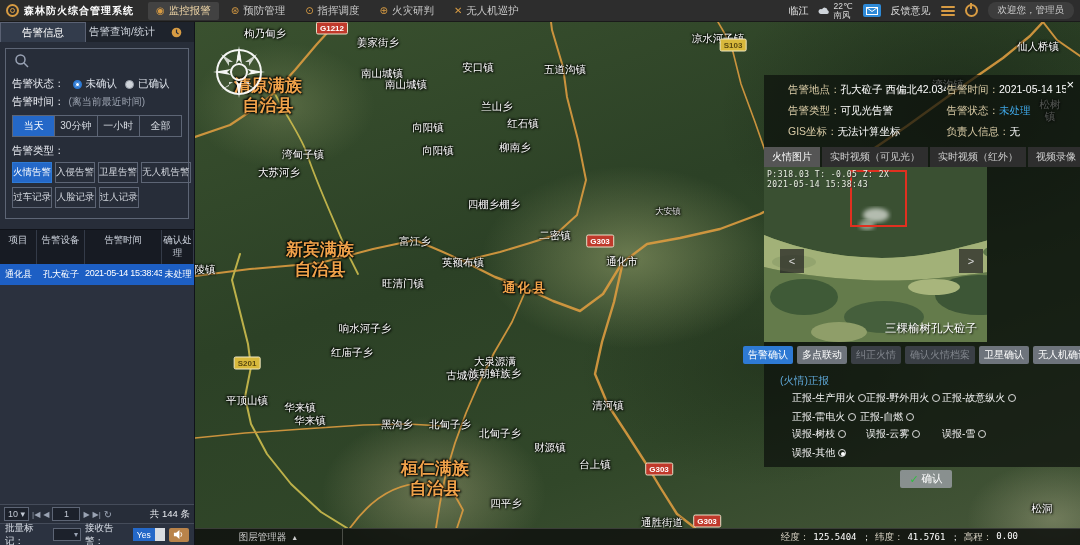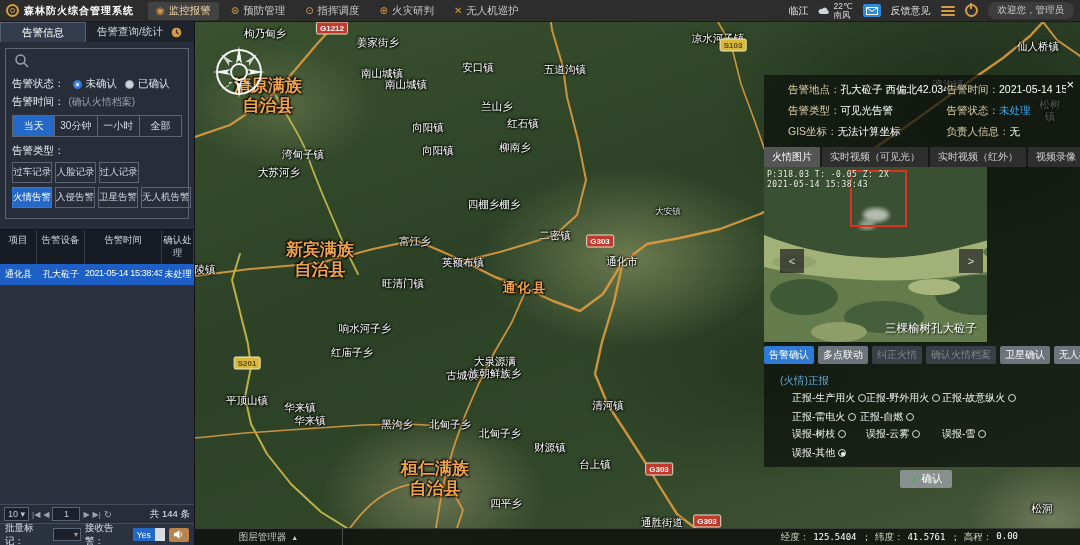--- a/index.html
+++ b/index.html
@@ -29,21 +29,21 @@
     background:#d79b43;transform:translateX(-50%)}
   #welcome-pill{background:#3d3d3d;border-radius:8px;padding:2px 10px;color:#ccc;font-size:9.5px;white-space:nowrap}
   
   #content{display:flex;height:523px}
   
   #sidebar{width:195px;flex:none;background:#272d39;display:flex;flex-direction:column;
     border-right:1px solid #10131a;position:relative;z-index:40;color:#dde2ea}
   #sb-tabs{height:20px;display:flex;align-items:stretch;background:#1e232c;font-size:10.5px}
   #sb-tab-info{width:86px;background:#333c4c;border:1px solid #5a6173;border-bottom:none;
     display:flex;align-items:center;justify-content:center;color:#fff}
-  #sb-tab-query{flex:1;display:flex;align-items:center;justify-content:flex-end;gap:8px;
+  #sb-tab-query{flex:1;display:flex;align-items:center;justify-content:flex-end;gap:16px;
     padding-right:12px;color:#cfd4dd}
   #filter-box{margin:6px 5px 4px;border:1px solid #5d6575;padding:4px 4px 6px;font-size:10.5px}
   .f-row{display:flex;align-items:center;margin:4px 2px}
   .f-label{color:#e6e9ef;white-space:nowrap}
   .hint{color:#9aa1ae;margin-left:4px;font-size:10px}
   .radio-wrap{display:flex;align-items:center;gap:4px;margin-left:8px}
   .rdo{width:9px;height:9px;border-radius:50%;flex:none}
   .rdo.sel{border:2px solid #2e7ad4;background:#fff;box-shadow:inset 0 0 0 1px #2e7ad4}
   .rdo.off{background:#cfd4da;border:1px solid #9aa0aa}
   #seg-time{display:flex;margin:6px 2px 2px;border:1px solid #5d6575}
@@ -127,21 +127,21 @@
   .osd{position:absolute;left:3px;color:#e8efe2;font-family:"DejaVu Sans Mono",monospace;
     font-size:8px;text-shadow:1px 1px 1px #333;letter-spacing:.5px;z-index:4}
   #osd1{top:3px}#osd2{top:13px}
   .nav-arrow{position:absolute;top:82px;width:24px;height:24px;background:rgba(35,35,35,.72);
     color:#ddd;display:flex;align-items:center;justify-content:center;font-size:11px;cursor:pointer;z-index:4}
   #arrow-prev{left:16px}#arrow-next{right:4px}
   #photo-caption{position:absolute;right:10px;bottom:6px;color:#fff;font-size:11.5px;
     text-shadow:1px 1px 2px #000;z-index:4}
   #fire-rect{position:absolute;left:86px;top:3px;width:57px;height:57px;border:2px solid #e03020;z-index:3}
   
-  #action-row{display:flex;justify-content:space-between;gap:4px;padding:4px 8px 2px 0}
+  #action-row{display:flex;justify-content:center;gap:4px;padding:4px 8px 2px 0}
   .act-btn{font-size:10px;padding:2px 5px;border-radius:2px;background:#6e747c;color:#fff;
     cursor:pointer;white-space:nowrap}
   .act-btn.primary{background:#2e7ad4}
   .act-btn.disabled{background:#3a3f45;color:#80858c;cursor:default}
   
   #form{padding:4px 8px 0 16px}
   .sec-label{color:#5fa8d8;margin:4px 0 2px}
   .opt-row{display:flex;flex-wrap:wrap;margin:3px 0 0 12px;row-gap:5px}
   .opt{display:flex;align-items:center;gap:3px;color:#f2f2f2;font-size:10px;white-space:nowrap;cursor:pointer}
   .opt.w1{width:74px}.opt.w2{width:76px}.opt.w3{width:72px}.opt.w4{width:68px}
@@ -234,42 +234,42 @@
           <span class="rdo sel"></span>
           <span>未确认</span>
         </span>
         <span class="radio-wrap">
           <span class="rdo off"></span>
           <span>已确认</span>
         </span>
       </div>
       <div class="f-row">
         <span class="f-label">告警时间：</span>
-        <span class="hint">(确认火情档案)</span>
+        <span class="hint">(离当前最近时间)</span>
       </div>
       <div id="seg-time">
         <span class="seg sel">当天</span>
         <span class="seg">30分钟</span>
         <span class="seg">一小时</span>
         <span class="seg">全部</span>
       </div>
       <div class="f-row" style="margin-top:7px">
         <span class="f-label">告警类型：</span>
       </div>
+      <div class="btn-grid">
+        <span class="sb-btn sel">火情告警</span>
+        <span class="sb-btn">入侵告警</span>
+        <span class="sb-btn">卫星告警</span>
+        <span class="sb-btn">无人机告警</span>
+      </div>
       <div class="btn-grid three">
         <span class="sb-btn">过车记录</span>
         <span class="sb-btn">人脸记录</span>
         <span class="sb-btn">过人记录</span>
         <span class="sb-btn ghost"></span>
-      </div>
-      <div class="btn-grid">
-        <span class="sb-btn sel">火情告警</span>
-        <span class="sb-btn">入侵告警</span>
-        <span class="sb-btn">卫星告警</span>
-        <span class="sb-btn">无人机告警</span>
       </div>
     </div>
 
     <div id="alarm-table">
       <div class="t-head">
         <span class="c1">项目</span>
         <span class="c2">告警设备</span>
         <span class="c3">告警时间</span>
         <span class="c4">确认处理</span>
       </div>

